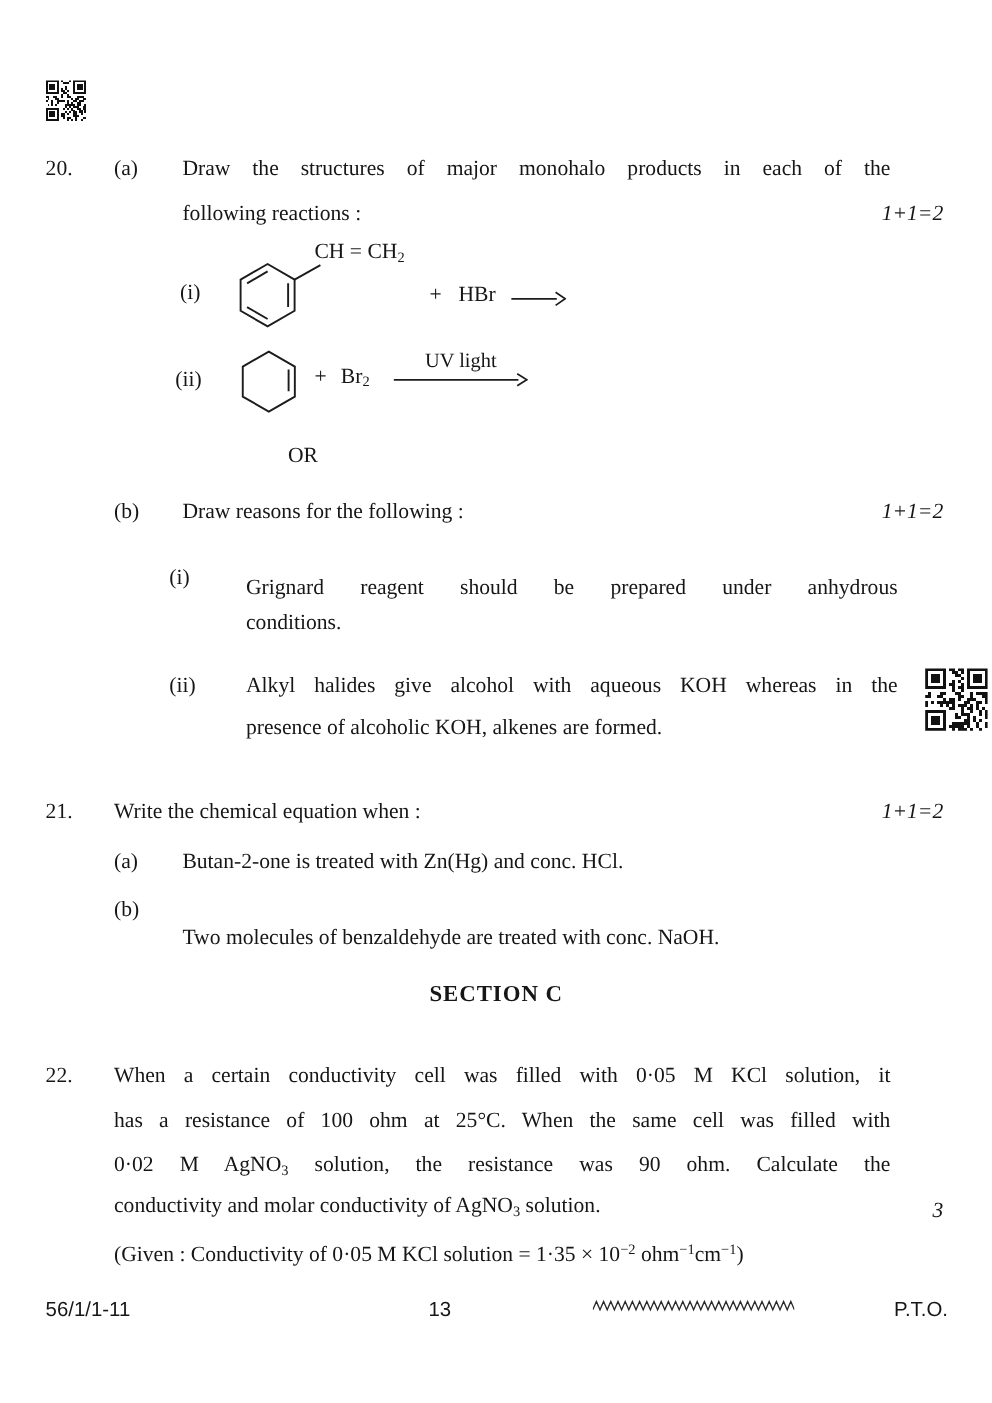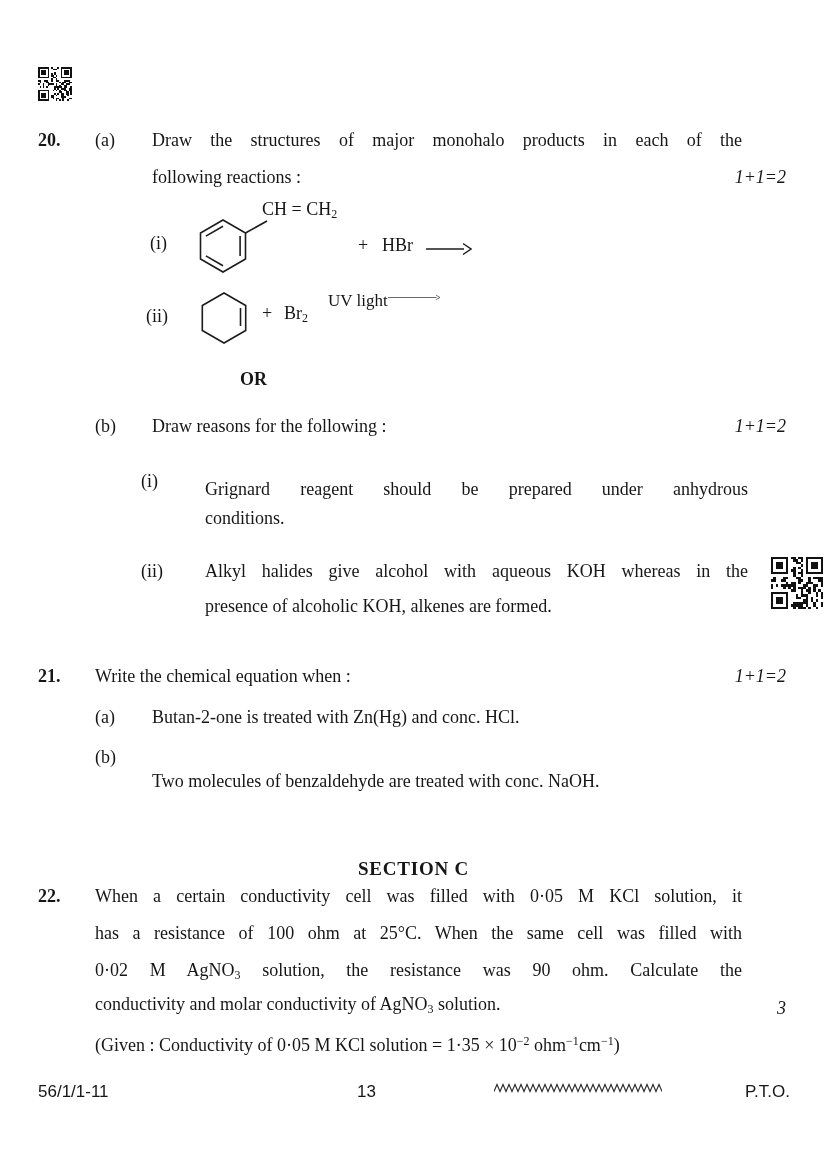--- a/index.html
+++ b/index.html
@@ -4,31 +4,31 @@
 <style>
   html,body{margin:0;padding:0;}
   body{
     width:827px;height:1169px;position:relative;background:#ffffff;
     font-family:"Liberation Serif","DejaVu Serif",serif;
     color:#161616;overflow:hidden;
   }
   .abs{position:absolute;}
   .txt{font-size:18px;line-height:21px;white-space:nowrap;}
   .just{text-align:justify;text-align-last:justify;white-space:normal;font-family:Liberation Serif, serif;}
-  .bold{font-weight:bold;}
+  .bold{font-weight:normal;}
   .marks{font-style:italic;text-align:right;font-size:18px;line-height:21px;}
   .center{text-align:center;}
   .sans{font-family:"Liberation Sans","DejaVu Sans",sans-serif;font-size:17px;line-height:20px;}
-  .section-head{font-size:19px;font-weight:bold;letter-spacing:0.8px;margin-top:40px;}
+  .section-head{font-size:19px;font-weight:bold;letter-spacing:0.8px;}
   sub{font-size:12px;line-height:0;vertical-align:-3px;}
   sup{font-size:12px;line-height:0;vertical-align:6px;}
   .chem{font-size:18px;line-height:21px;white-space:nowrap;}
   svg.struct line, svg.struct polygon, svg.struct path{stroke:#1c1c1c;stroke-width:1.6;fill:none;}
   svg.arrow line, svg.arrow path{stroke:#1c1c1c;stroke-width:1.4;fill:none;}
-  .uv-box{display:flex;flex-direction:row;}
+  .uv-box{display:flex;flex-direction:column;align-items:center;}
   .uv-box .cond{font-size:17px;line-height:19px;white-space:nowrap;}
 </style>
 </head>
 <body>
 
 <svg class="abs" style="left:38px;top:67px;width:34px;height:34px" viewBox="0 0 21 21" shape-rendering="crispEdges">
     <rect x="8" y="0" width="1" height="1" fill="#111"></rect>
     <rect x="12" y="0" width="1" height="1" fill="#111"></rect>
     <rect x="9" y="1" width="1" height="1" fill="#111"></rect>
     <rect x="10" y="1" width="1" height="1" fill="#111"></rect>

